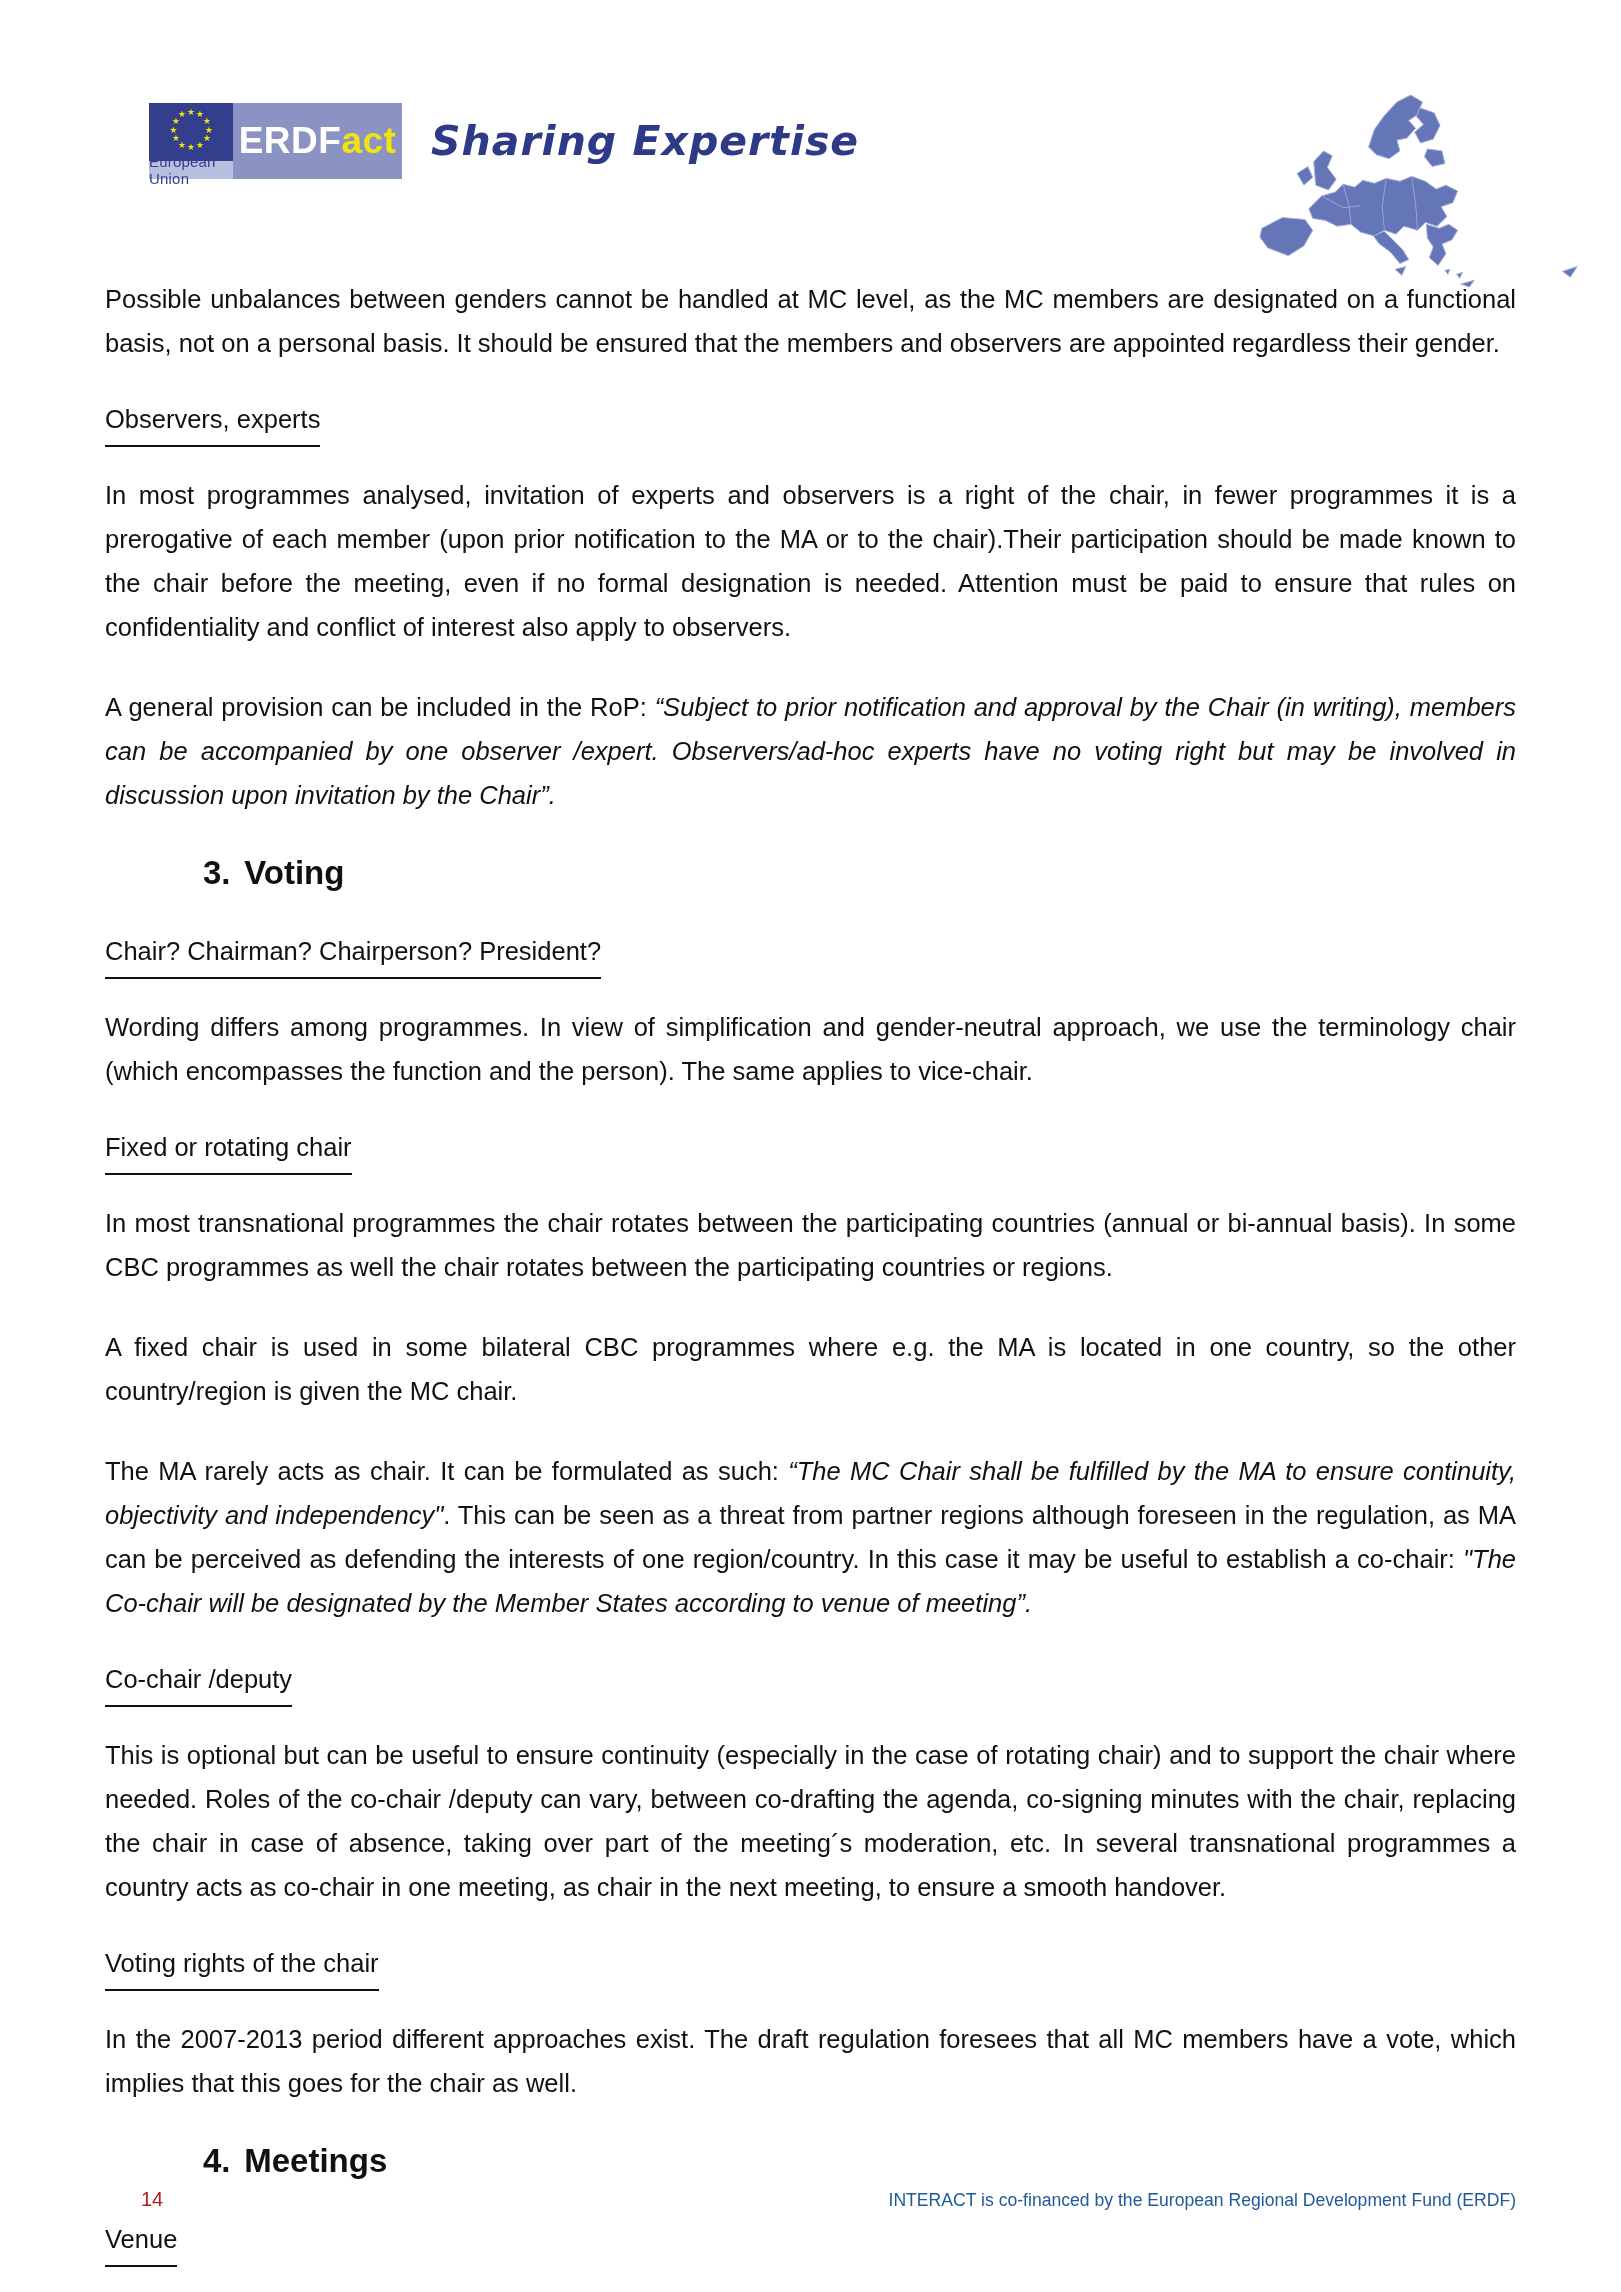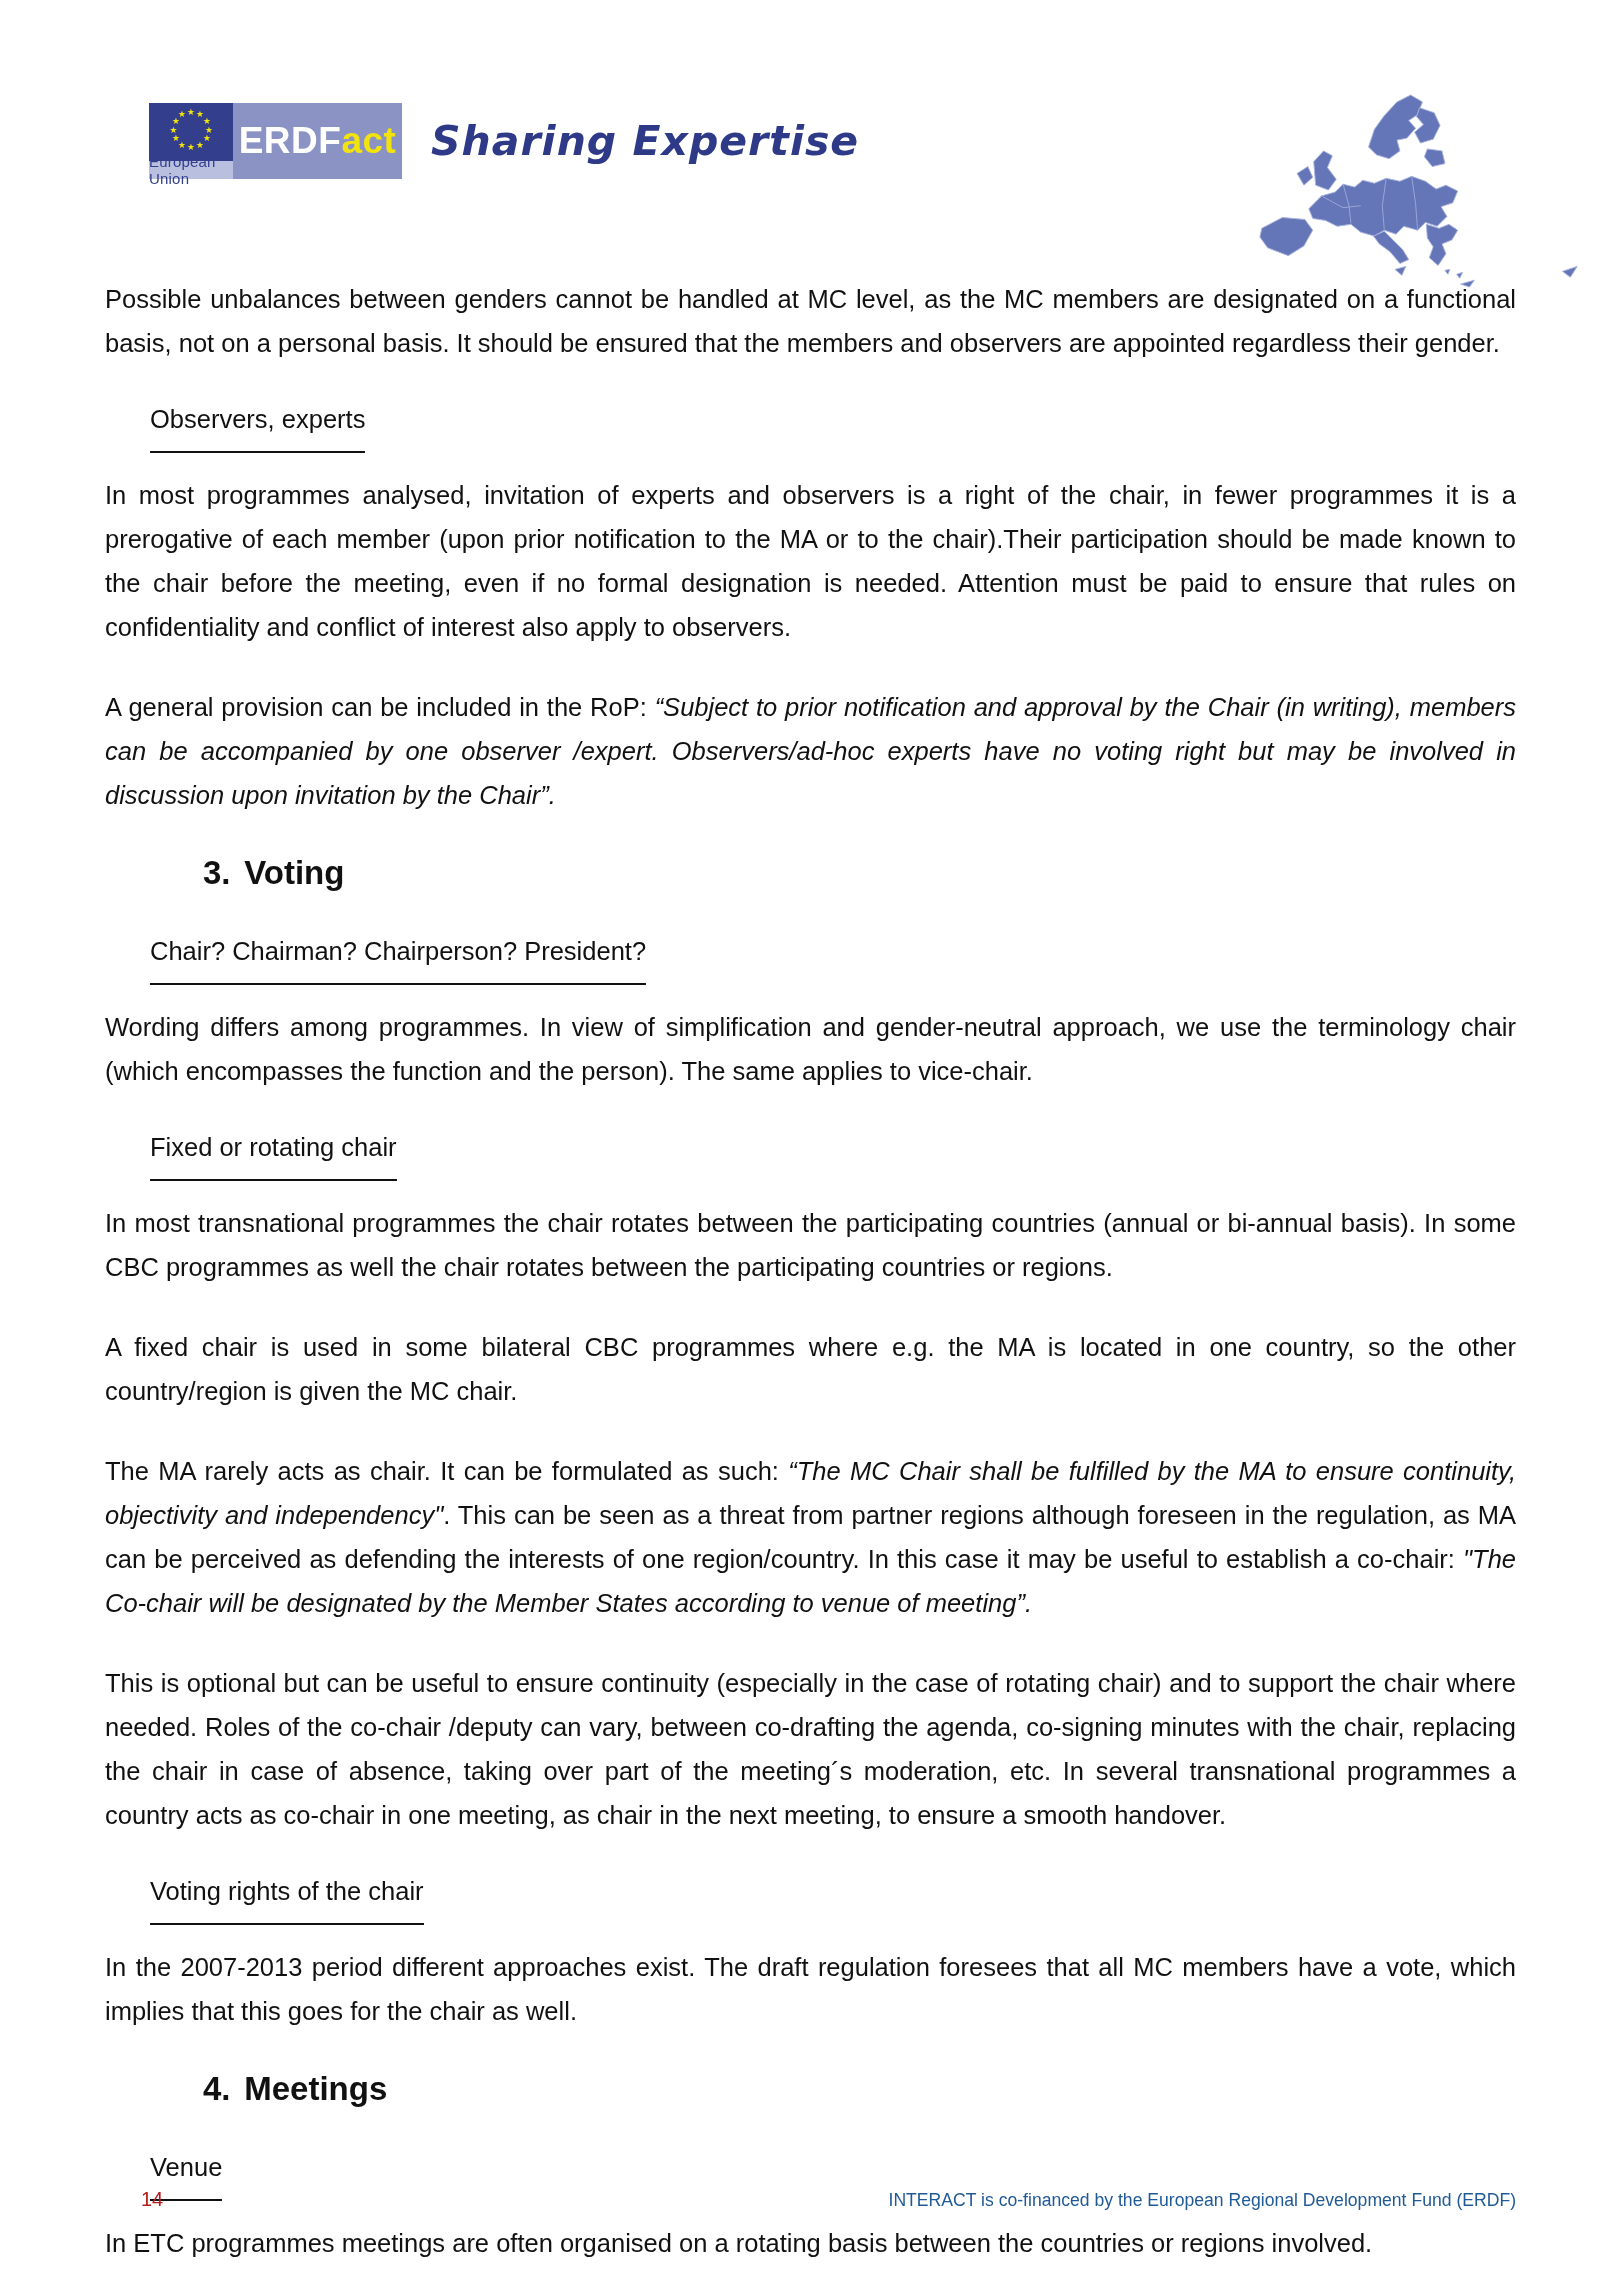--- a/index.html
+++ b/index.html
@@ -26,21 +26,21 @@
   .brand .act{color:#f2e30e;}
   .tagline{margin-left:29px;font-family:"DejaVu Sans",sans-serif;font-style:italic;
     font-weight:600;font-size:41px;letter-spacing:1px;color:#2e3a87;white-space:nowrap;}
   
   .map{position:absolute;left:1253px;top:90px;width:333px;height:206px;}
   
   .doc{position:absolute;top:277px;left:105px;width:1411px;}
   .para{margin:0 0 36px;text-align:justify;font-size:25.5px;line-height:44px;}
   .para .it{font-style:italic;}
   .sub{margin:0 0 36px;font-size:25.5px;line-height:36px;font-weight:400;}
-  .sub span{border-bottom:2px solid #111;padding-bottom:18px;margin-left:45px;}
+  .sub span{border-bottom:2px solid #111;padding-bottom:12px;}
   .heading{margin:7.8px 0 41px;padding-left:98px;font-size:33px;line-height:39px;font-weight:700;}
   .heading .hnum{margin-right:13.7px;}
   
   .ftr{position:absolute;top:2188px;left:105px;width:1411px;
     display:flex;justify-content:space-between;align-items:baseline;}
   .pnum{font-size:20px;color:#b91c1c;margin-left:36px;}
   .fnote{font-size:17.6px;color:#1f5a96;}
 </style>
 </head>
 <body>
@@ -118,20 +118,21 @@
       <h3 class="sub"><span>Observers, experts</span></h3>
       <p class="para"><span>In most programmes analysed, invitation of experts and observers is a right of the chair, in fewer programmes it is a prerogative of each member (upon prior notification to the MA or to the chair).Their participation should be made known to the chair before the meeting, even if no formal designation is needed. Attention must be paid to ensure that rules on confidentiality and conflict of interest also apply to observers.</span></p>
       <p class="para"><span>A general provision can be included in the RoP: </span><span class="it">“Subject to prior notification and approval by the Chair (in writing), members can be accompanied by one observer /expert. Observers/ad-hoc experts have no voting right but may be involved in discussion upon invitation by the Chair”.</span></p>
       <h2 class="heading"><span class="hnum">3.</span><span>Voting</span></h2>
       <h3 class="sub"><span>Chair? Chairman? Chairperson? President?</span></h3>
       <p class="para"><span>Wording differs among programmes. In view of simplification and gender-neutral approach, we use the terminology chair (which encompasses the function and the person). The same applies to vice-chair.</span></p>
       <h3 class="sub"><span>Fixed or rotating chair</span></h3>
       <p class="para"><span>In most transnational programmes the chair rotates between the participating countries (annual or bi-annual basis). In some CBC programmes as well the chair rotates between the participating countries or regions.</span></p>
       <p class="para"><span>A fixed chair is used in some bilateral CBC programmes where e.g. the MA is located in one country, so the other country/region is given the MC chair.</span></p>
       <p class="para"><span>The MA rarely acts as chair. It can be formulated as such: </span><span class="it">“The MC Chair shall be fulfilled by the MA to ensure continuity, objectivity and independency"</span><span>. This can be seen as a threat from partner regions although foreseen in the regulation, as MA can be perceived as defending the interests of one region/country. In this case it may be useful to establish a co-chair: </span><span class="it">"The Co-chair will be designated by the Member States according to venue of meeting”.</span></p>
+      <h3 class="sub"><span>Co-chair /deputy</span></h3>
       <p class="para"><span>This is optional but can be useful to ensure continuity (especially in the case of rotating chair) and to support the chair where needed. Roles of the co-chair /deputy can vary, between co-drafting the agenda, co-signing minutes with the chair, replacing the chair in case of absence, taking over part of the meeting´s moderation, etc. In several transnational programmes a country acts as co-chair in one meeting, as chair in the next meeting, to ensure a smooth handover.</span></p>
       <h3 class="sub"><span>Voting rights of the chair</span></h3>
       <p class="para"><span>In the 2007-2013 period different approaches exist. The draft regulation foresees that all MC members have a vote, which implies that this goes for the chair as well.</span></p>
       <h2 class="heading"><span class="hnum">4.</span><span>Meetings</span></h2>
       <h3 class="sub"><span>Venue</span></h3>
       <p class="para"><span>In ETC programmes meetings are often organised on a rotating basis between the countries or regions involved.</span></p>
     </main>
 
   <footer class="ftr">
     <span class="pnum">14</span>

